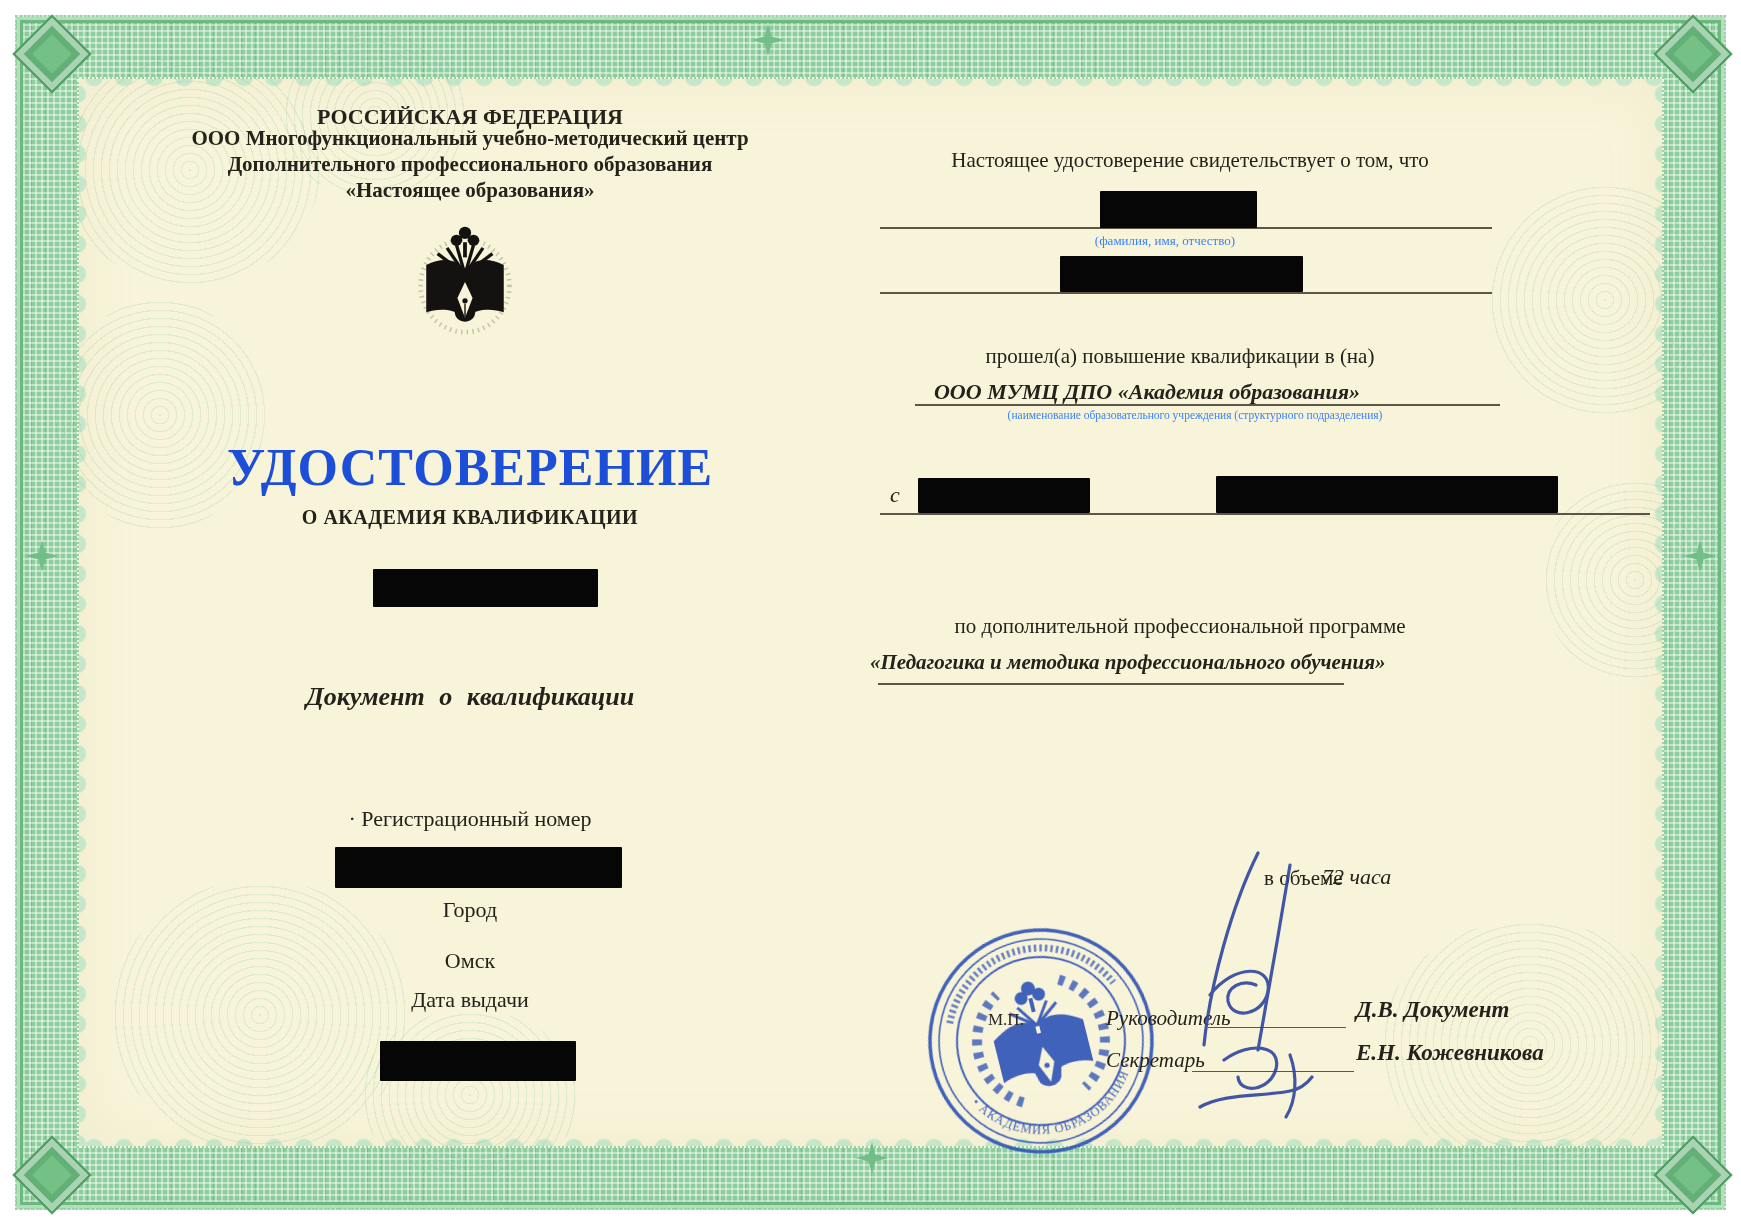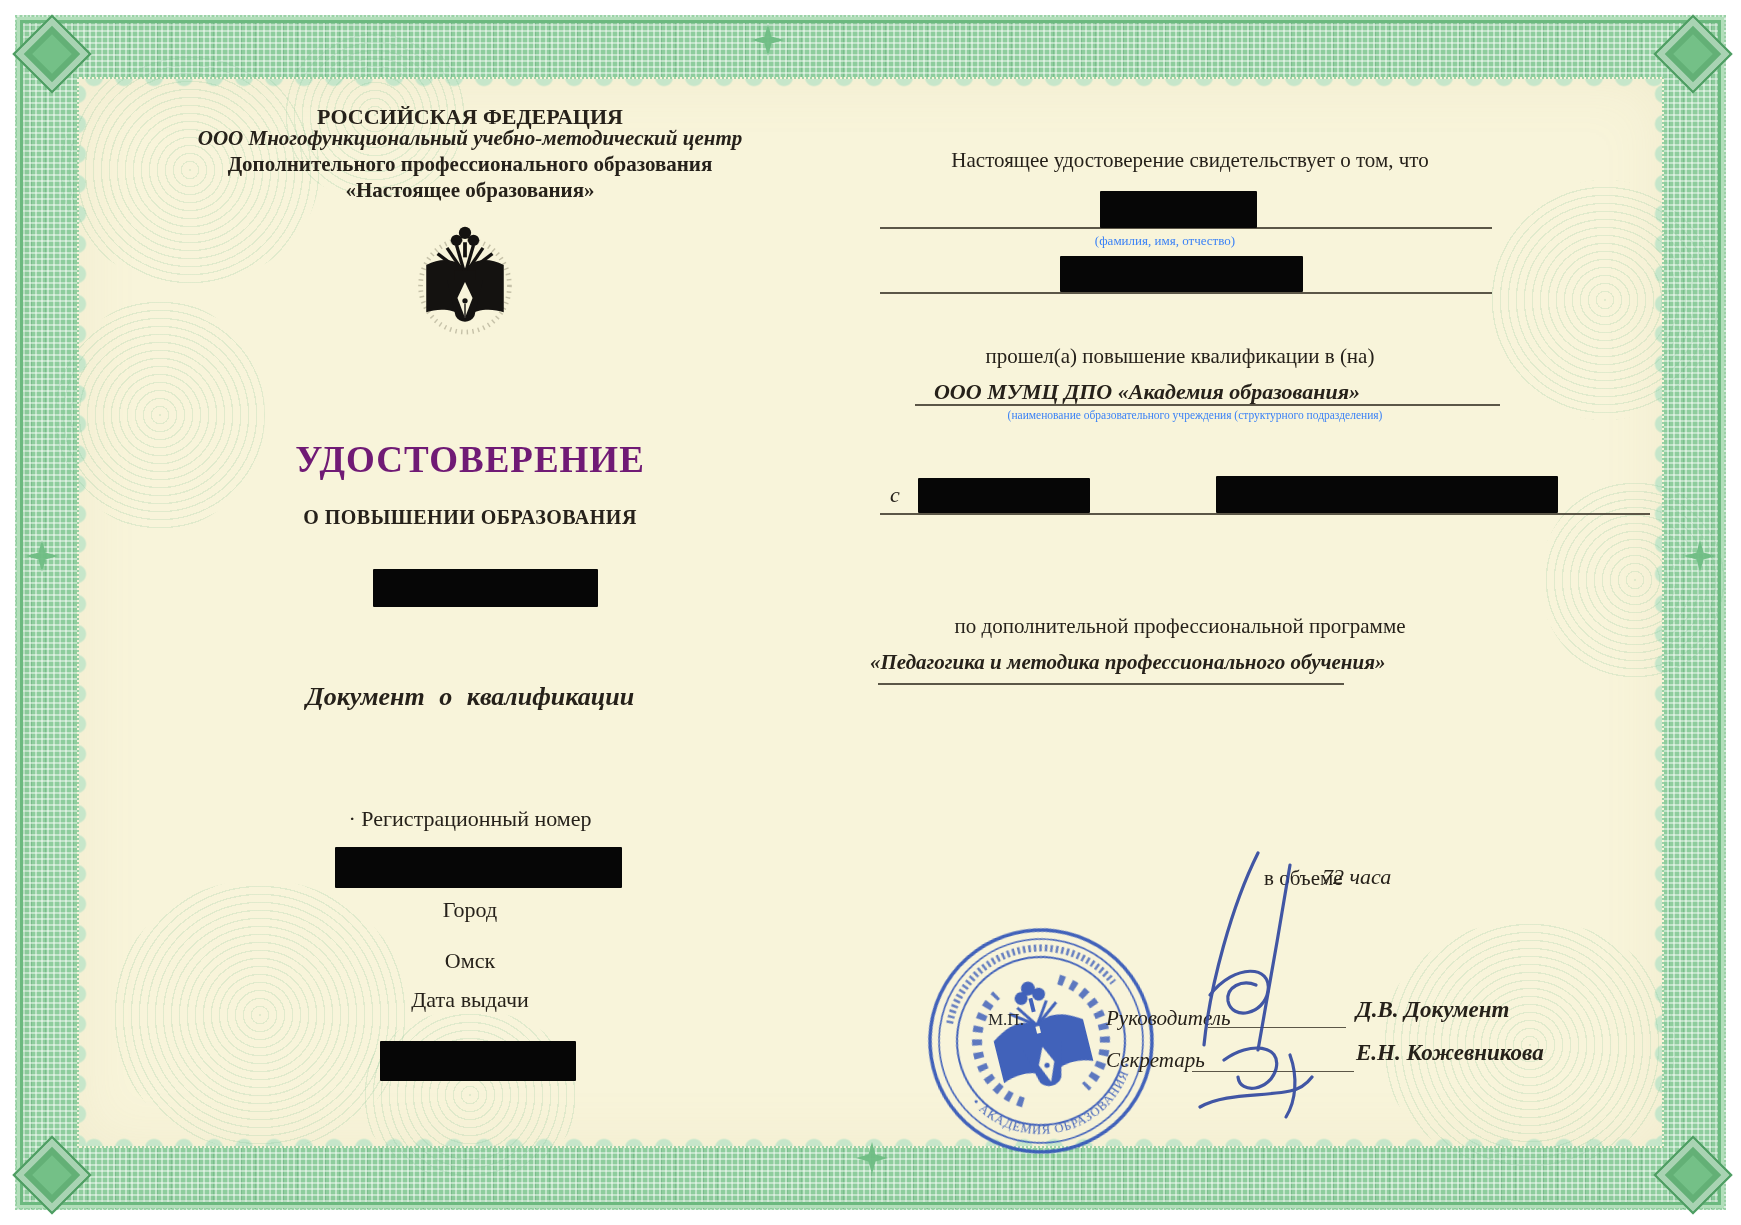--- a/index.html
+++ b/index.html
@@ -76,21 +76,21 @@
   <div class="rosette" style="left:60px;top:55px;width:260px;height:230px;"></div>
   <div class="rosette" style="left:280px;top:30px;width:190px;height:170px;"></div>
   <div class="rosette" style="left:55px;top:300px;width:210px;height:230px;"></div>
   <div class="rosette" style="left:110px;top:880px;width:300px;height:270px;"></div>
   <div class="rosette" style="left:360px;top:1010px;width:220px;height:170px;"></div>
   <div class="rosette" style="left:1490px;top:180px;width:230px;height:240px;"></div>
   <div class="rosette" style="left:1540px;top:480px;width:190px;height:200px;"></div>
   <div class="rosette" style="left:1380px;top:920px;width:300px;height:250px;"></div>
 
   <div class="t ctr b" style="left:140px;top:104px;width:660px;font-size:22px;">РОССИЙСКАЯ ФЕДЕРАЦИЯ</div>
-  <div class="t ctr b" style="left:140px;top:126px;width:660px;font-size:21px;font-style:italic;">ООО Многофункциональный учебно-методический центр</div>
+  <div class="t ctr b" style="left:140px;top:126px;width:660px;font-size:21px;">ООО Многофункциональный учебно-методический центр</div>
   <div class="t ctr b" style="left:140px;top:152px;width:660px;font-size:21px;">Дополнительного профессионального образования</div>
   <div class="t ctr b" style="left:140px;top:178px;width:660px;font-size:21px;">«Настоящее образования»</div>
 
   <svg style="position:absolute;left:413px;top:222px;" width="104" height="118" viewBox="0 0 110 122">
     <ellipse cx="55" cy="66" rx="47" ry="49" fill="none" stroke="#bdb9a0" stroke-width="5" stroke-dasharray="1.5 4.5" opacity="0.85"></ellipse>
     <g fill="#141210">
       <circle cx="55" cy="10" r="6.5"></circle>
         <circle cx="46" cy="18" r="6"></circle>
         <circle cx="64" cy="18" r="6"></circle>
       <rect x="53" y="20" width="4" height="16"></rect>
@@ -105,22 +105,22 @@
     </g>
     <path d="M14,44 C30,36 44,38 52,46 L52,98 C42,90 26,90 14,94 Z" fill="#141210"></path>
     <path d="M96,44 C80,36 66,38 58,46 L58,98 C68,90 84,90 96,94 Z" fill="#141210"></path>
     <rect x="44" y="50" width="22" height="10" fill="#141210"></rect>
     <path d="M36,60 L74,60 L65,98 C61,106 49,106 45,98 Z" fill="#141210"></path>
     <path d="M55,62 L63,79 L55,100 L47,79 Z" fill="#f8f4da"></path>
     <circle cx="55" cy="82" r="2.8" fill="#141210"></circle>
     <path d="M55,85 L55,99" stroke="#141210" stroke-width="1.5"></path>
   </svg>
 
-  <div class="t ctr b" style="left:140px;top:438px;width:660px;font-size:37px;letter-spacing:1px;color:#701a75;">УДОСТОВЕРЕНИЕ</div>
-  <div class="t ctr b" style="left:140px;top:506px;width:660px;font-size:20px;letter-spacing:.5px;">О ПОВЫШЕНИИ ОБРАЗОВАНИЯ</div>
+  <div class="t ctr b" style="left:140px;top:438px;width:660px;font-size:52px;letter-spacing:1px;color:#1d4ed8;">УДОСТОВЕРЕНИЕ</div>
+  <div class="t ctr b" style="left:140px;top:506px;width:660px;font-size:20px;letter-spacing:.5px;">О АКАДЕМИЯ КВАЛИФИКАЦИИ</div>
 
   <div class="redact" style="left:373px;top:569px;width:225px;height:38px;"></div>
 
   <div class="t ctr i" style="left:140px;top:682px;width:660px;font-size:26px;font-weight:600;word-spacing:8px;">Документ  о  квалификации</div>
 
   <div class="t ctr" style="left:140px;top:806px;width:660px;font-size:22px;">· Регистрационный номер</div>
   <div class="redact" style="left:335px;top:847px;width:287px;height:41px;"></div>
 
   <div class="t ctr" style="left:140px;top:897px;width:660px;font-size:22px;">Город</div>
   <div class="t ctr" style="left:140px;top:948px;width:660px;font-size:22px;">Омск</div>

